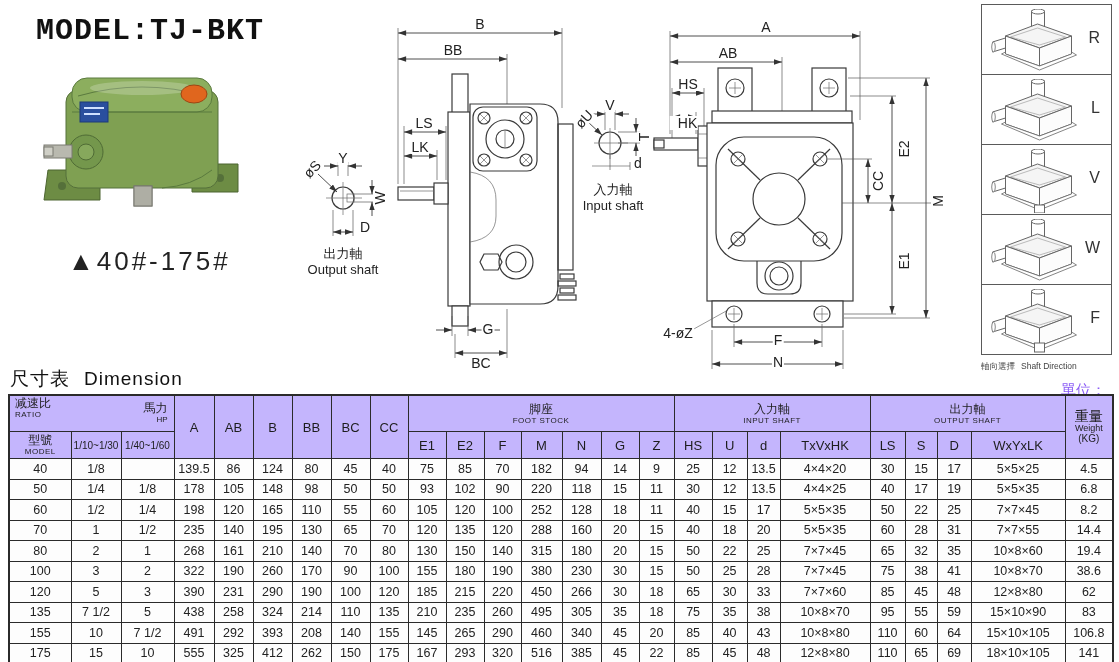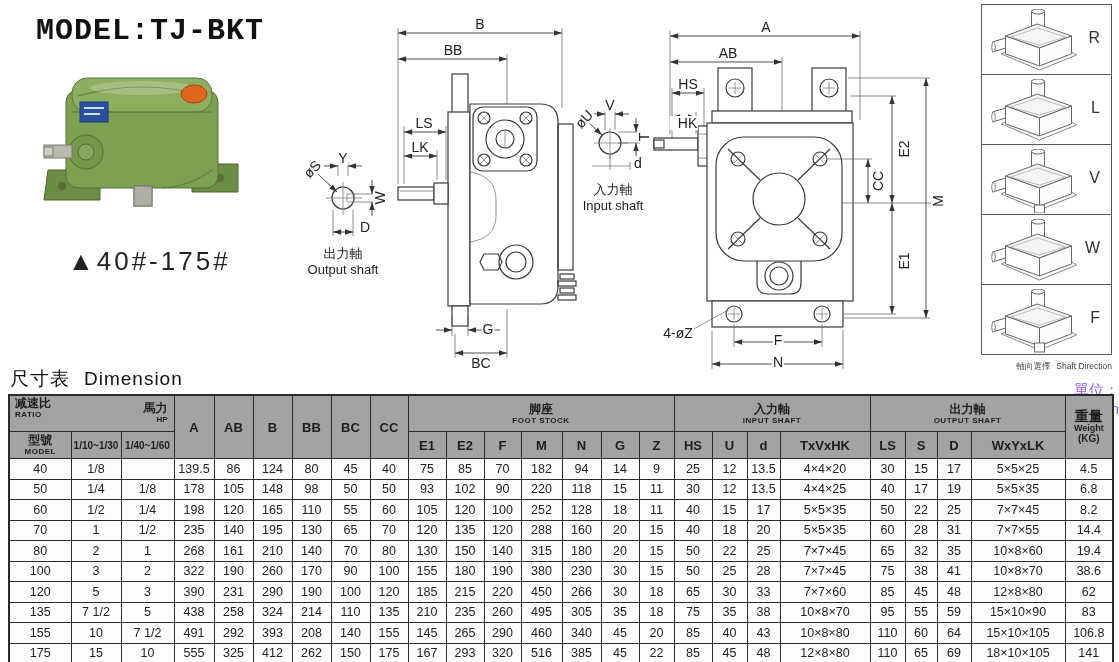--- a/index.html
+++ b/index.html
@@ -1,18 +1,18 @@
 <!DOCTYPE html>
 <html><head>
 <meta charset="utf-8">
 <style>
   html,body{margin:0;padding:0;}
   body{width:1119px;height:662px;position:relative;background:#fff;overflow:hidden;
        font-family:"Liberation Sans","DejaVu Sans",sans-serif;color:#1a1a1a;}
-  .abs{position:absolute;text-align:right;}
+  .abs{position:absolute;}
 
   
   #model-title{left:36px;top:14px;font-family:"Liberation Mono","DejaVu Sans Mono",monospace;
                font-size:30px;font-weight:700;letter-spacing:1px;color:#111;}
   #range-label{left:68px;top:246px;font-size:26px;letter-spacing:3px;color:#222;}
   #product-photo{left:42px;top:66px;width:200px;height:158px;}
 
   
   #dim-title{left:10px;top:366px;font-size:19px;color:#111;letter-spacing:1px;}
   #dim-title .en{margin-left:14px;}
@@ -41,21 +41,21 @@
   .sd-cell svg{position:absolute;left:8px;top:4px;}
   #shaft-caption{left:981px;top:361px;width:131px;font-size:8.5px;color:#444;white-space:nowrap;}
   #shaft-caption .en{margin-left:6px;}
 
   
   #dim-table{position:absolute;left:8px;top:394px;width:1104px;border-collapse:collapse;
              table-layout:fixed;}
   #dim-table th,#dim-table td{border:1px solid #2b2b2b;text-align:center;padding:0;
              overflow:hidden;white-space:nowrap;}
   #dim-table{border:2px solid #2b2b2b;}
-  #dim-table thead th{background:#a3a3a3;font-weight:bold;color:#1d1d1d;margin-top:8px;}
+  #dim-table thead th{background:#c4b5fd;font-weight:normal;color:#1d1d1d;margin-top:8px;}
   #dim-table thead tr:first-child th{height:35px;}
   #dim-table thead tr:last-child th{height:26px;}
   #dim-table td{height:19.5px;background:#fdfdfd;font-size:12.5px;color:#222;}
   .hl{font-size:13px;}                 
   .grp .zh{display:block;font-size:12px;line-height:13px;}
   .grp .en{display:block;font-size:8px;line-height:9px;letter-spacing:0.5px;}
   .wt .zh{display:block;font-size:14px;line-height:13px;}
   .wt .en{display:block;font-size:9px;line-height:10px;}
   .wt .un{display:block;font-size:10px;line-height:11px;}
   .frac{font-size:10px;}

